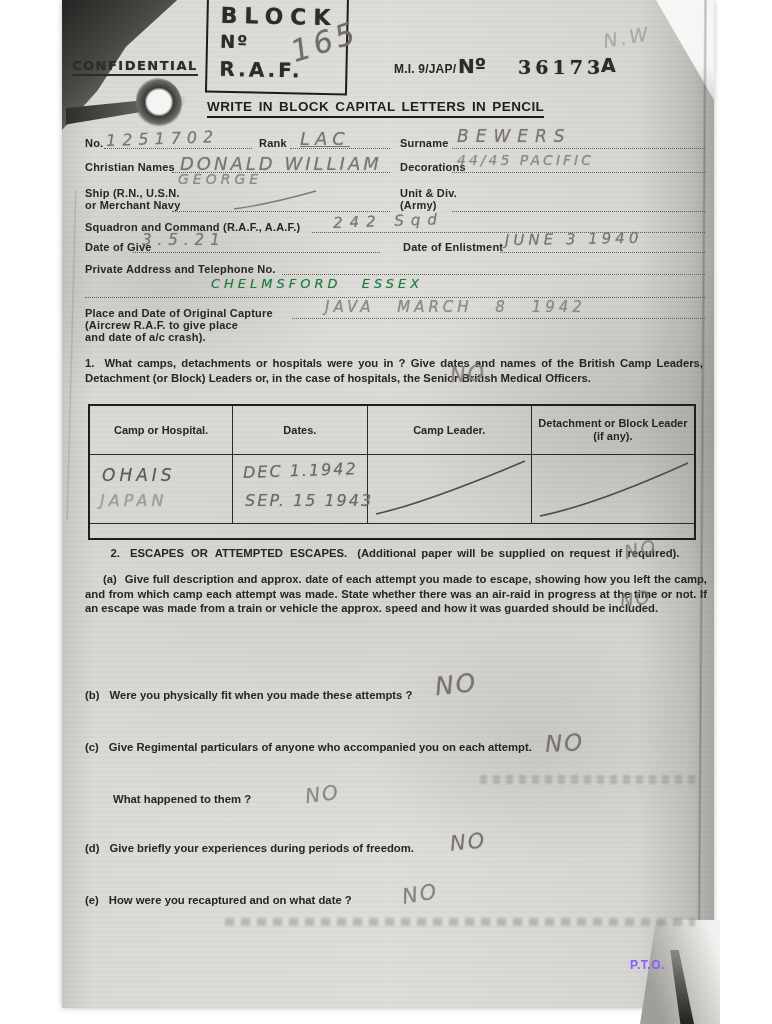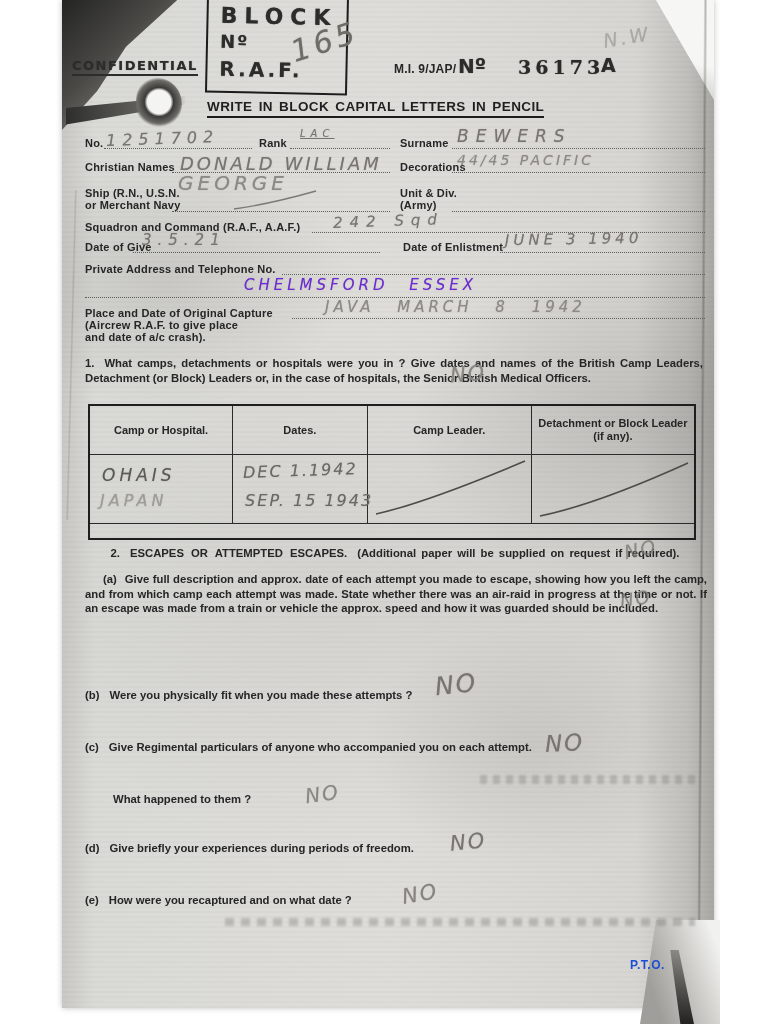--- a/index.html
+++ b/index.html
@@ -84,29 +84,29 @@
   <div class="abs hw" style="left:603px;top:26px;font-size:19px;letter-spacing:3px;opacity:.45;transform:rotate(-9deg);">N.W</div>
 
   <div class="abs" style="left:207px;top:99px;font-size:13.5px;font-weight:700;color:#1f1f1f;letter-spacing:.4px;
               word-spacing:2px;border-bottom:2px solid #1c1c1c;padding-bottom:2px;white-space:nowrap;">WRITE IN BLOCK CAPITAL LETTERS IN PENCIL</div>
 
   <div class="lbl" style="left:85px;top:137px;">No.</div>
   <div class="dl" style="left:104px;top:148px;width:148px;"></div>
   <div class="hw" style="left:106px;top:129px;font-size:16px;letter-spacing:6px;transform:rotate(-2deg);">1251702</div>
   <div class="lbl" style="left:259px;top:137px;">Rank</div>
   <div class="dl" style="left:290px;top:148px;width:100px;"></div>
-  <div class="hw" style="left:300px;top:128px;font-size:10px;letter-spacing:5px;text-decoration:underline;">LAC</div>
+  <div class="hw" style="left:300px;top:128px;font-size:18px;letter-spacing:5px;text-decoration:underline;">LAC</div>
   <div class="lbl" style="left:400px;top:137px;">Surname</div>
   <div class="dl" style="left:452px;top:148px;width:253px;"></div>
   <div class="hw" style="left:457px;top:126px;font-size:17px;letter-spacing:7px;">BEWERS</div>
 
   <div class="lbl" style="left:85px;top:161px;">Christian Names</div>
   <div class="dl" style="left:172px;top:172px;width:218px;"></div>
   <div class="hw" style="left:180px;top:153px;font-size:18px;letter-spacing:3px;">DONALD WILLIAM</div>
-  <div class="hw" style="left:178px;top:171px;font-size:20px;letter-spacing:4px;color:#8d8a84;">GEORGE</div>
+  <div class="hw" style="left:178px;top:171px;font-size:14px;letter-spacing:4px;color:#8d8a84;">GEORGE</div>
   <div class="lbl" style="left:400px;top:161px;">Decorations</div>
   <div class="dl" style="left:452px;top:172px;width:253px;"></div>
   <div class="hw" style="left:457px;top:152px;font-size:14px;letter-spacing:3px;color:#8d8a84;">44/45 PACIFIC</div>
 
   <div class="lbl" style="left:85px;top:187px;">Ship (R.N., U.S.N.</div>
   <div class="lbl" style="left:85px;top:199px;">or Merchant Navy</div>
   <div class="dl" style="left:172px;top:211px;width:218px;"></div>
   <svg class="abs" style="left:230px;top:188px;" width="90" height="24">
     <path d="M4,21 Q 40,16 86,3" stroke="#7d7a74" stroke-width="1.4" fill="none"></path>
     </svg>
@@ -121,21 +121,21 @@
   <div class="lbl" style="left:85px;top:241px;">Date of Give</div>
   <div class="dl" style="left:133px;top:252px;width:247px;"></div>
   <div class="hw" style="left:142px;top:231px;font-size:15px;letter-spacing:6px;">3.5.21</div>
   <div class="lbl" style="left:403px;top:241px;">Date of Enlistment</div>
   <div class="dl" style="left:500px;top:252px;width:205px;"></div>
   <div class="hw" style="left:505px;top:230px;font-size:15px;letter-spacing:4px;transform:rotate(-1deg);">JUNE 3 1940</div>
 
   <div class="lbl" style="left:85px;top:263px;">Private Address and Telephone No.</div>
   <div class="dl" style="left:282px;top:274px;width:423px;"></div>
   <div class="dl" style="left:85px;top:297px;width:620px;"></div>
-  <div class="hw" style="left:244px;top:276px;font-size:15px;letter-spacing:4px;word-spacing:12px;color:#6d28d9;">CHELMSFORD ESSEX</div>
+  <div class="hw" style="left:211px;top:276px;font-size:13px;letter-spacing:4px;word-spacing:12px;color:#15803d;">CHELMSFORD ESSEX</div>
 
   <div class="lbl" style="left:85px;top:307px;">Place and Date of Original Capture</div>
   <div class="lbl" style="left:85px;top:319px;">(Aircrew R.A.F. to give place</div>
   <div class="lbl" style="left:85px;top:331px;">and date of a/c crash).</div>
   <div class="dl" style="left:292px;top:318px;width:413px;"></div>
   <div class="hw" style="left:325px;top:298px;font-size:15px;letter-spacing:4px;word-spacing:14px;color:#8d8a84;">JAVA   MARCH   8   1942</div>
 
   <div class="q" style="left:85px;top:356px;width:618px;">
     <span style="margin-right:10px;">1.</span><span>What camps, detachments or hospitals were you in ?   Give dates and names of the British Camp Leaders,  Detachment (or Block) Leaders or, in the case of hospitals, the Senior British Medical Officers.</span>
   </div>
@@ -214,14 +214,14 @@
   <div class="q" style="left:85px;top:841px;width:400px;text-align:left;">
     <span style="margin-right:10px;">(d)</span><span>Give briefly your experiences during periods of freedom.</span>
   </div>
   <div class="hw no" style="left:450px;top:830px;font-size:21px;transform:rotate(-6deg);">NO</div>
 
   <div class="q" style="left:85px;top:893px;width:340px;text-align:left;">
     <span style="margin-right:10px;">(e)</span><span>How were you recaptured and on what date ?</span>
   </div>
   <div class="hw no" style="left:402px;top:882px;font-size:21px;transform:rotate(-10deg);opacity:.85;">NO</div>
 
-  <div class="abs" style="left:630px;top:958px;font-size:12px;font-weight:700;color:#1d4ed8;letter-spacing:.5px;">P.T.O.</div>
+  <div class="abs" style="left:630px;top:958px;font-size:12px;font-weight:700;color:#8b5cf6;letter-spacing:.5px;">P.T.O.</div>
 </div>
 
 </body></html>

